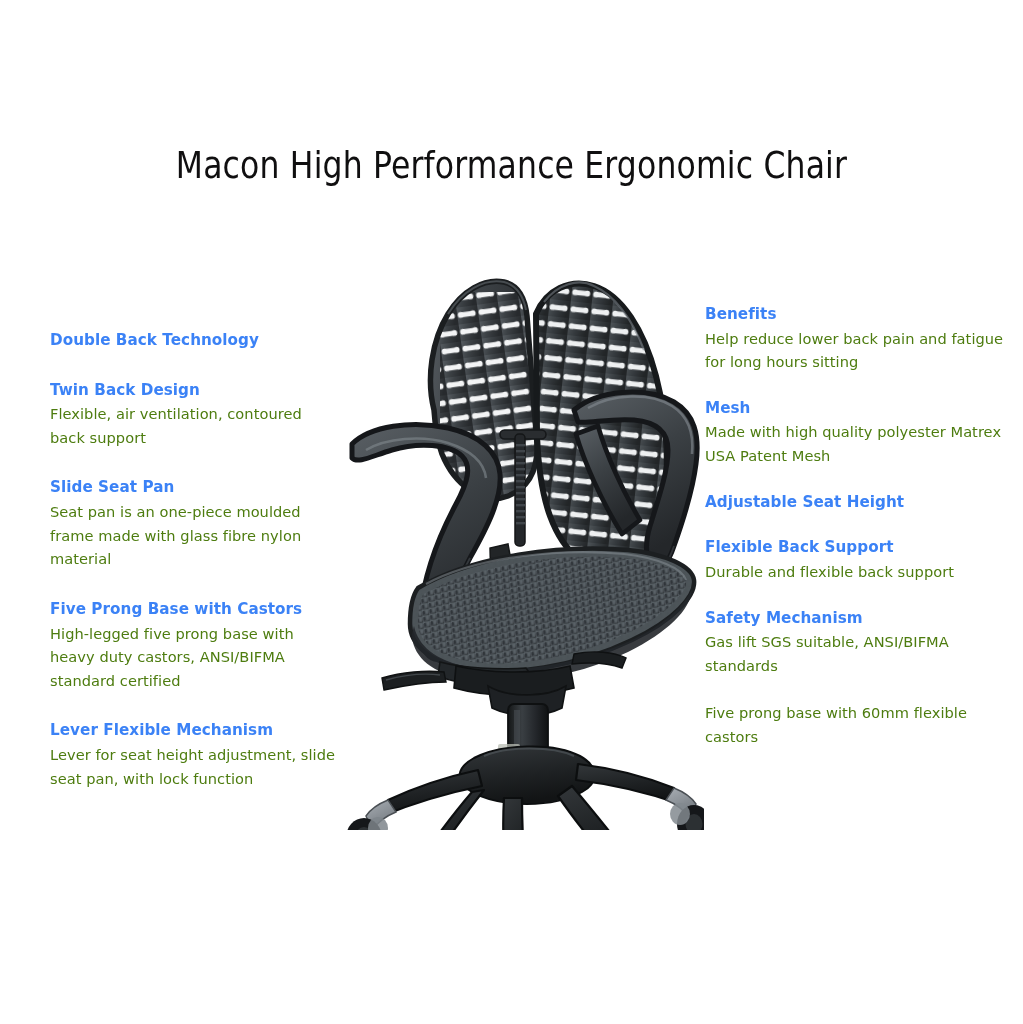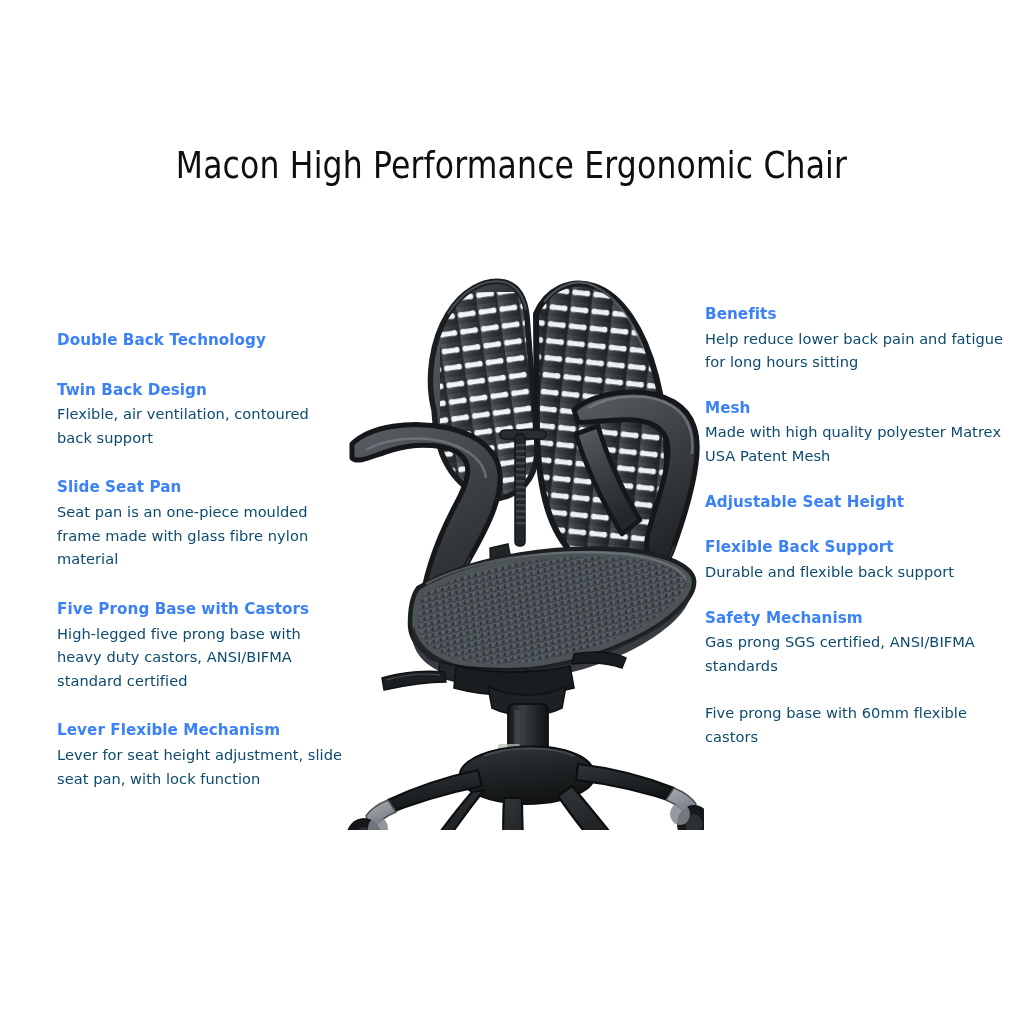--- a/index.html
+++ b/index.html
@@ -26,40 +26,40 @@
     font-size:38px;
     font-weight:400;
     letter-spacing:0.2px;
     color:#100f10;
     white-space:nowrap;
     transform:scaleX(0.92);
   }
 
   
   .col { position:absolute; }
-  #col-left  { left:57px;  top:330px; width:290px; }
+  #col-left  { left:50px;  top:330px; width:290px; }
   #col-right { left:705px; top:304px; width:300px; }
 
   .feature { margin-bottom:20px; }
   .feature:last-child { margin-bottom:0; }
 
   .f-head {
     font-family:"DejaVu Sans","Liberation Sans", sans-serif;
     font-size:15.2px;
     font-weight:700;
     color:#3b82f6;
     letter-spacing:0.05px;
     line-height:1.42;
     margin-bottom:1px;
   }
   .f-body {
     font-family:"DejaVu Sans","Liberation Sans", sans-serif;
     font-size:14.6px;
     font-weight:400;
-    color:#0c4a6e;
+    color:#4d7c0f;
     line-height:1.62;
     letter-spacing:0.05px;
   }
 
   
   #col-left  .feature { margin-bottom:22px; }
   #col-left  .feature.gap-lg { margin-bottom:28px; }
   #col-right .feature { margin-bottom:24px; }
 
   
@@ -364,21 +364,21 @@
       <div class="f-head">Adjustable Seat Height</div>
     </div>
 
     <div class="feature">
       <div class="f-head">Flexible Back Support</div>
       <div class="f-body">Durable and flexible back support</div>
     </div>
 
     <div class="feature">
       <div class="f-head">Safety Mechanism</div>
-      <div class="f-body">Gas prong SGS certified, ANSI/BIFMA standards</div>
+      <div class="f-body">Gas lift SGS suitable, ANSI/BIFMA standards</div>
     </div>
 
     <div class="feature">
       <div class="f-body">Five prong base with 60mm flexible castors</div>
     </div>
 
   </div>
 
 </div>
 

